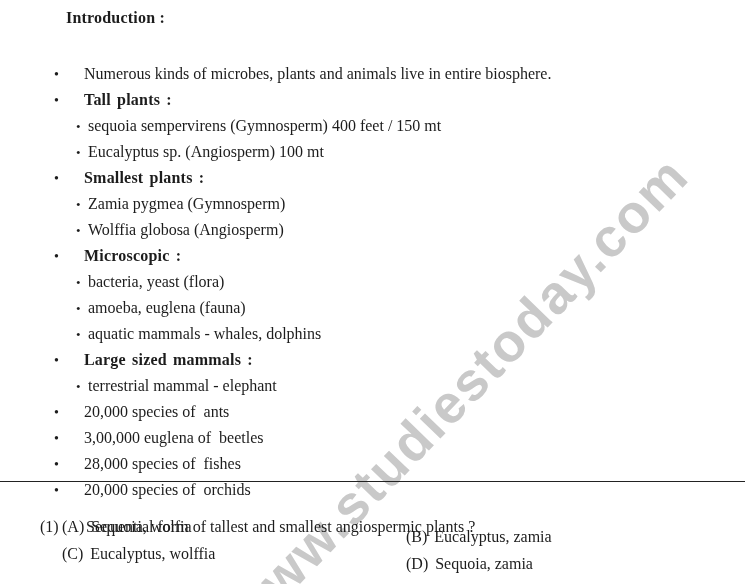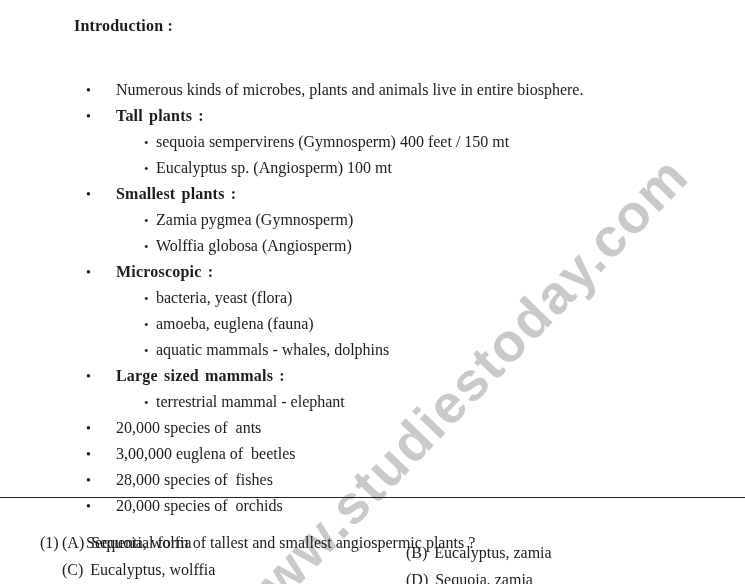--- a/index.html
+++ b/index.html
@@ -13,27 +13,27 @@
     position:absolute; left:215px; top:600px;
     transform:rotate(-46deg); transform-origin:0 0;
     font-family:"Liberation Sans", sans-serif; font-weight:bold;
     font-size:54px; letter-spacing:2px; color:#c9c9c9;
     white-space:nowrap; z-index:0; user-select:none;
   }
 
   .content { position:absolute; left:0; top:1px; width:745px; z-index:1; }
 
   .heading {
-    margin:12px; height:26px; line-height:26px; padding-left:62px;
+    margin:4px; height:26px; line-height:26px; padding-left:62px;
     font-size:16px; font-weight:bold; letter-spacing:0.2px;
   }
 
   .line { height:26px; line-height:26px; font-size:16px; white-space:pre; }
-  .line.main { padding-left:62px; }
-  .line.sub  { padding-left:120px; }
+  .line.main { padding-left:30px; }
+  .line.sub  { padding-left:52px; }
   .line.bold .txt { font-weight:bold; letter-spacing:0.2px; word-spacing:2px;margin-top:44px; }
 
   .marker { display:inline-block; vertical-align:baseline; }
   .main > .marker { width:30px; font-size:14px; }
   .sub  > .marker { width:12px; font-size:13px; }
 
   .rule {
     border:none; border-top:1.5px solid #222222;
     margin:4px 0 0 0; width:745px;
   }

